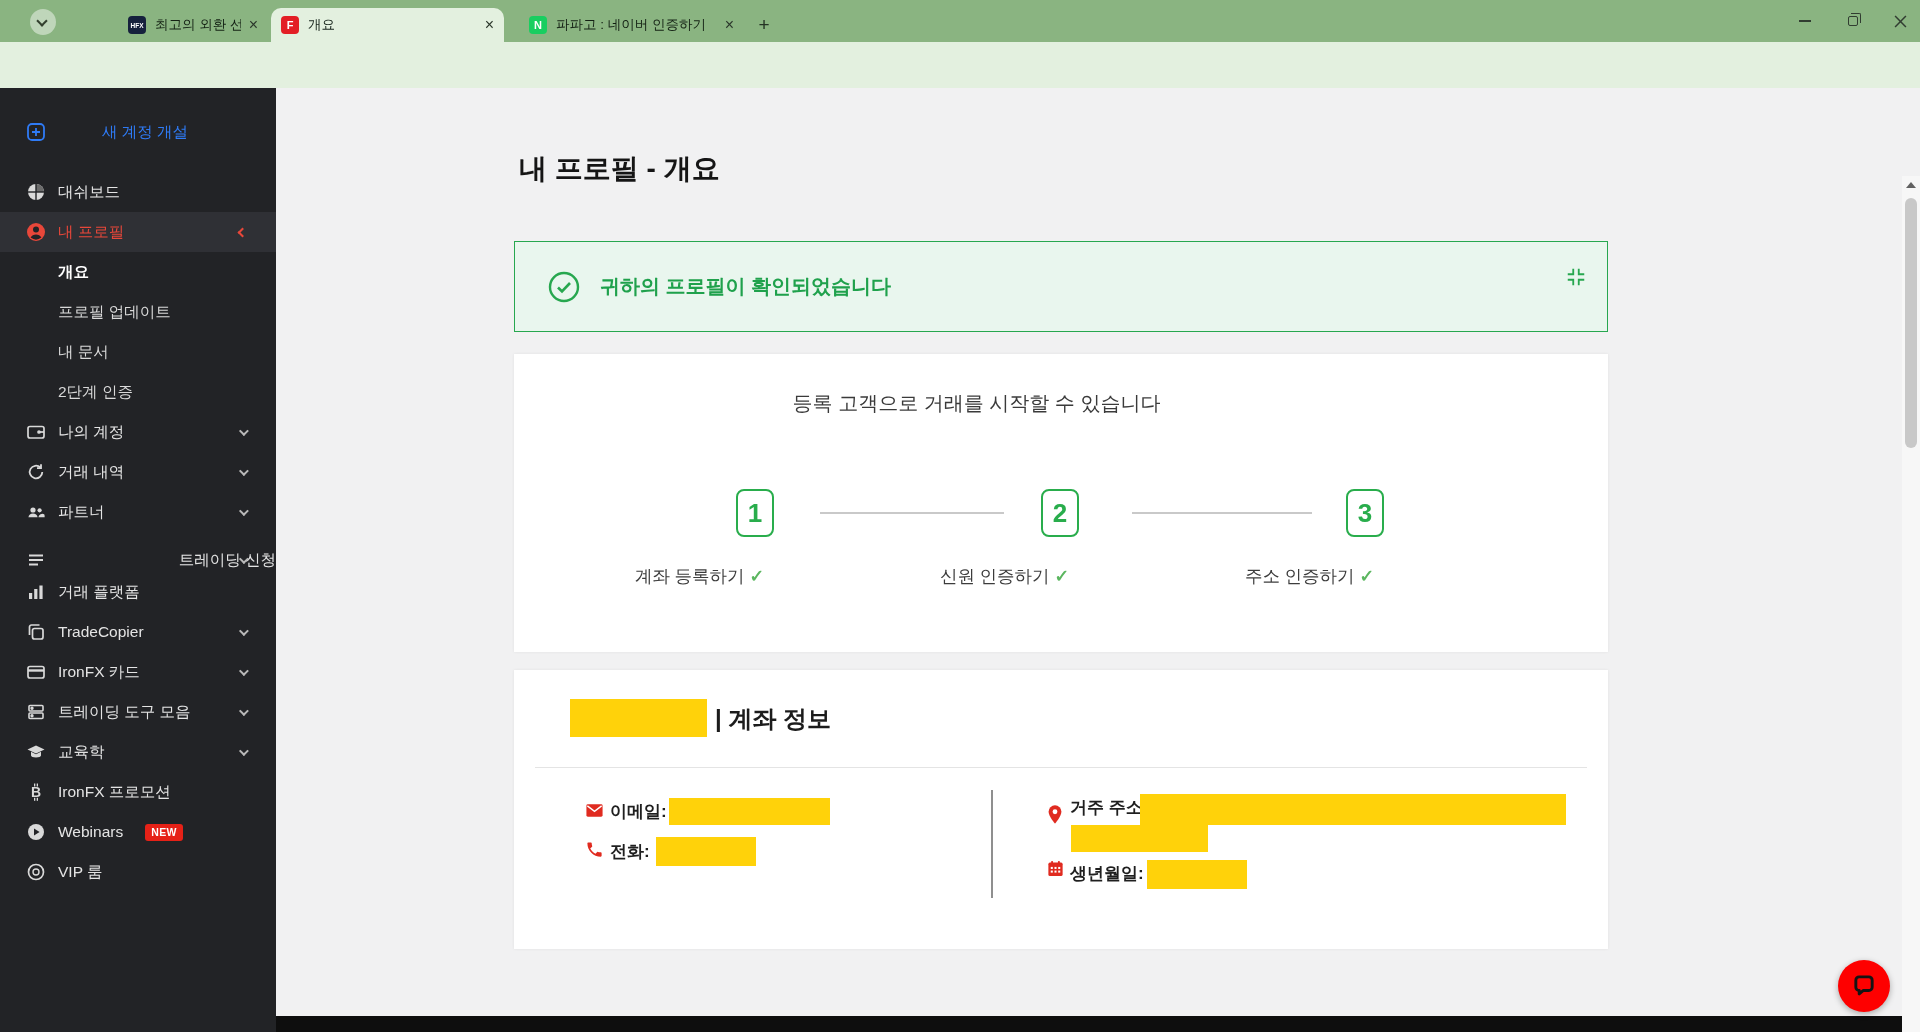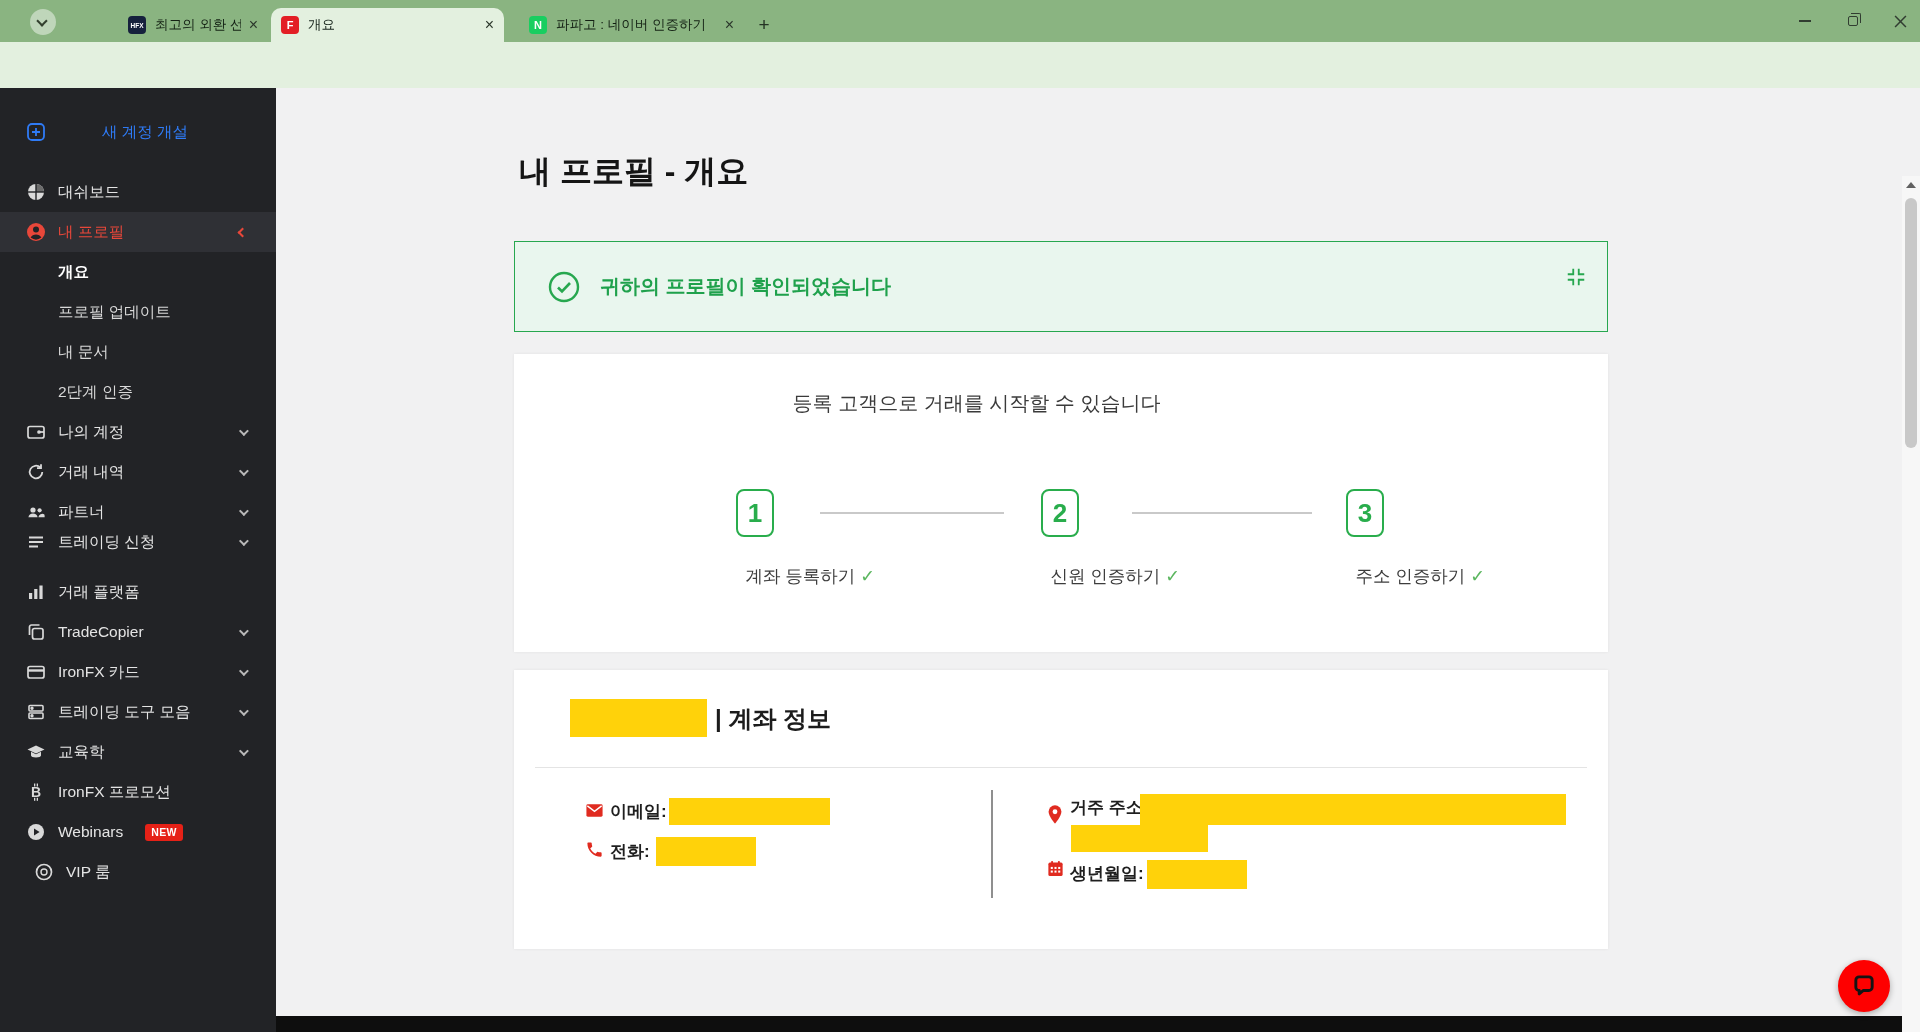--- a/index.html
+++ b/index.html
@@ -54,38 +54,38 @@
   .srow.blue { color:#2f7bf6; }
   .srow.subactive { color:#ffffff; font-weight:bold; }
   .srow .chevR { position:absolute; right:30px; width:7px; height:7px; border-right:2px solid #b9b9b9;
     border-bottom:2px solid #b9b9b9; transform:rotate(45deg) translateY(-2px); }
   .srow .chevL { position:absolute; right:30px; width:7px; height:7px; border-left:2px solid #e8473a;
     border-bottom:2px solid #e8473a; transform:rotate(45deg); }
   .badge { background:#e62117; color:#fff; font-size:10.5px; font-weight:bold; border-radius:3px;
     padding:2.5px 6px; margin-left:22px; letter-spacing:.4px; }
 
   .main { position:absolute; left:276px; top:0; width:1626px; height:944px; }
-  .pagetitle { position:absolute; left:243px; top:62px; font-size:32px; font-weight:bold; color:#151515;text-align:right; }
+  .pagetitle { position:absolute; left:243px; top:62px; font-size:28px; font-weight:bold; color:#151515;text-align:right; }
 
   .alert { position:absolute; left:238px; top:153px; width:1094px; height:91px; background:#e9f6ee;
     border:1px solid #27a74f; display:flex; align-items:center; }
   .alert .msg { font-size:20px; font-weight:bold; color:#1fa14c; margin-left:20px; }
   .alert .cicon { margin-left:33px; width:32px; height:32px; }
   .compress { position:absolute; right:20px; top:24px; width:22px; height:22px; }
 
   .card { position:absolute; left:238px; width:1094px; background:#fff; box-shadow:0 0 3px rgba(0,0,0,.07); }
   .card1 { top:266px; height:298px; }
   .card2 { top:582px; height:279px; }
   .steps-heading { position:absolute; left:0; width:925px; top:36px; text-align:center;
     font-size:20px; color:#3a3a3a; }
   .stepbox { position:absolute; top:135px; width:38px; height:48px; border:2px solid #29ad4c;
     border-radius:8px; display:flex; align-items:center; justify-content:center;
     font-size:26px; font-weight:bold; color:#29ad4c; }
   .stepline { position:absolute; top:158px; height:2px; background:#c9c9c9; }
-  .steplabel { position:absolute; top:210px; width:240px; text-align:right; font-size:17.5px; color:#3c3c3c; }
+  .steplabel { position:absolute; top:210px; width:240px; text-align:left; font-size:17.5px; color:#3c3c3c;font-family:Liberation Serif, serif; }
   .steplabel .ck { color:#5bb65f; font-weight:bold; margin-left:5px; }
 
   .redact { position:absolute; background:#ffd20a; }
   .acct-header { position:absolute; left:201px; top:33px; font-size:24px; font-weight:bold; color:#1c1c1c; }
   .acct-hr { position:absolute; left:21px; top:97px; width:1052px; height:1px; background:#e4e4e4; }
   .vdiv { position:absolute; left:477px; top:120px; width:2px; height:108px; background:#8f8f8f; }
   .flabel { position:absolute; font-size:17px; font-weight:bold; color:#1f1f1f; }
   .ficon { position:absolute; width:19px; height:19px; }
 
   .footerbar { position:absolute; left:0; top:928px; width:1626px; height:16px; background:#0e0e0e; }
@@ -261,21 +261,21 @@
           <svg viewBox="0 0 20 20" width="20" height="20" fill="#d9d9d9">
             <circle cx="7" cy="8" r="2.6"></circle>
               <circle cx="13.6" cy="8.3" r="2.1"></circle>
             <path d="M2.4 15.2a4.7 4.7 0 0 1 9.2 0z"></path>
             <path d="M12.4 15.2a4 4 0 0 1 5.8-3 4.6 4.6 0 0 1 .4 3z"></path>
             </svg></span>
         <span>파트너</span>
         <span class="chevR"></span>
       </div>
 
-      <div class="srow" style="top:434px;">
+      <div class="srow" style="top:452px;justify-content:space-between;">
         <span class="sicon">
           <svg viewBox="0 0 20 20" width="20" height="20" fill="#d9d9d9">
             <rect x="3" y="4.5" width="14" height="2"></rect>
               <rect x="3" y="9" width="14" height="2"></rect>
             <rect x="3" y="13.5" width="9" height="2"></rect>
             </svg></span>
         <span>트레이딩 신청</span>
         <span class="chevR"></span>
       </div>
 
@@ -346,21 +346,21 @@
       <div class="srow" style="top:724px;">
         <span class="sicon">
           <svg viewBox="0 0 20 20" width="20" height="20">
             <circle cx="10" cy="10" r="8" fill="#d9d9d9"></circle>
               <path d="M8 6.6v6.8l5.6-3.4z" fill="#222326"></path>
             </svg></span>
         <span>Webinars</span>
         <span class="badge">NEW</span>
       </div>
 
-      <div class="srow" style="top:764px;padding-left:8px;">
+      <div class="srow" style="top:764px;">
         <span class="sicon">
           <svg viewBox="0 0 20 20" width="20" height="20" fill="none" stroke="#d9d9d9" stroke-width="1.7">
             <circle cx="10" cy="10" r="7.5"></circle>
               <circle cx="10" cy="10" r="3" stroke-width="1.4"></circle>
             </svg></span>
         <span>VIP 룸</span>
       </div>
     </aside>
 
     <div class="main">

